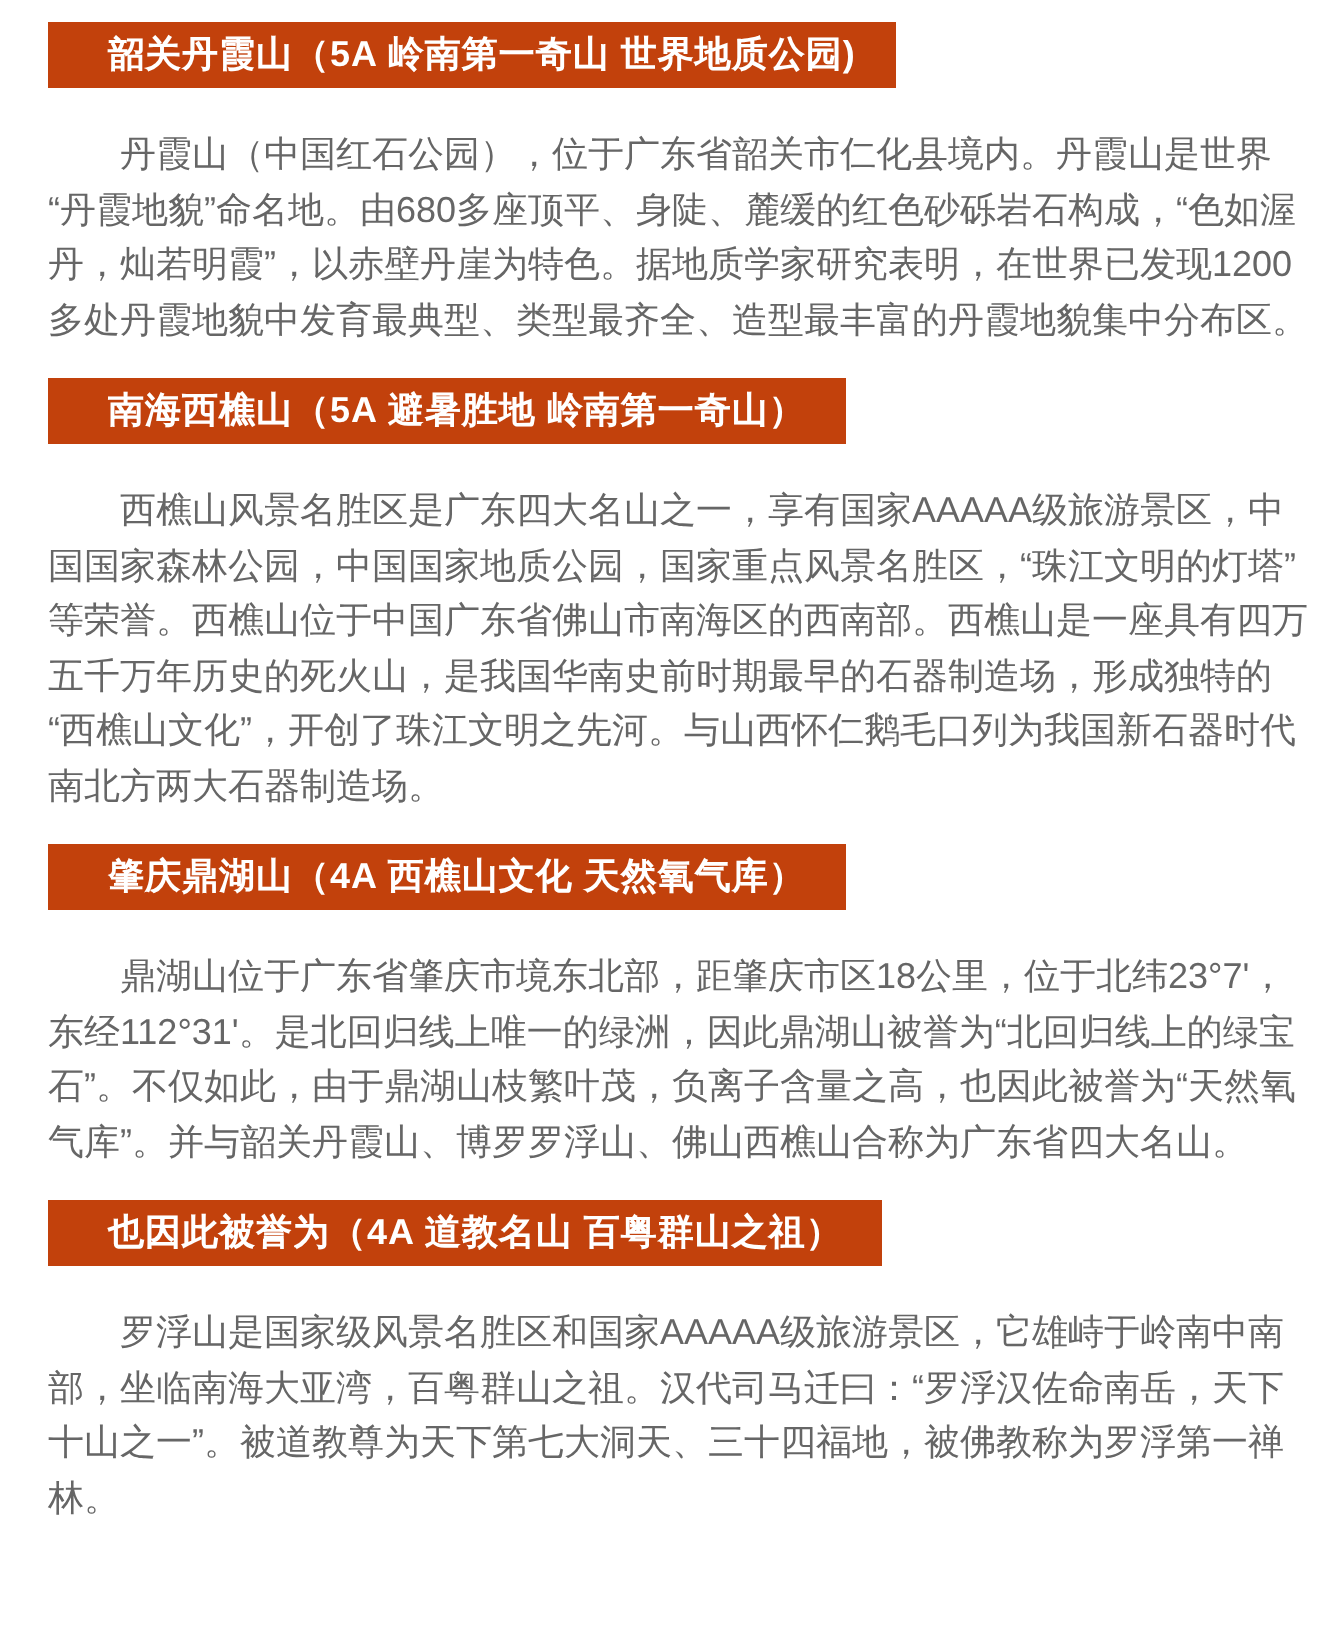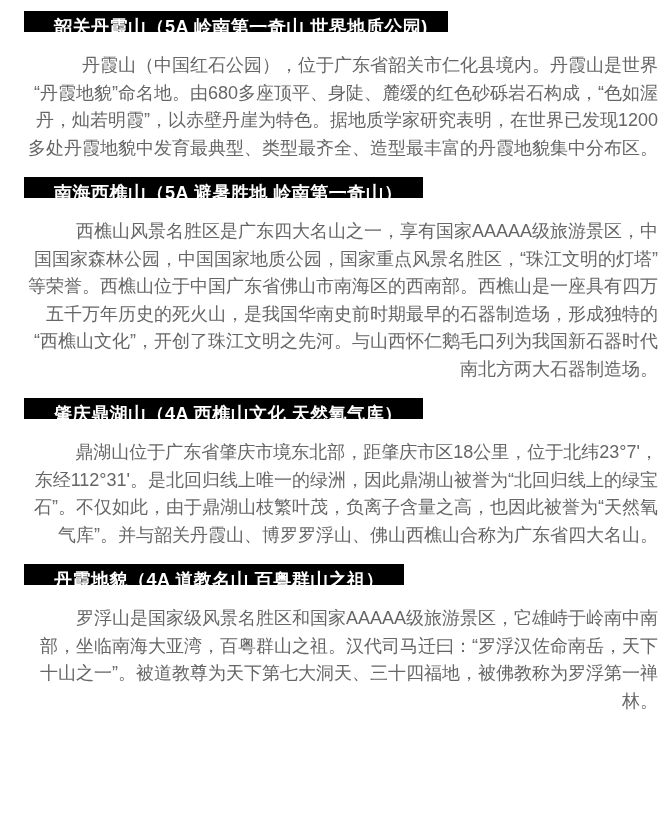--- a/index.html
+++ b/index.html
@@ -16,39 +16,39 @@
   .page {
     box-sizing: border-box;
     width: 669px;
     padding: 11px 11px 0 24px;
   }
   .section {
     margin: 0;
   }
   .section-header {
     display: inline-block;
-    background: #000000;
+    background: #c2410c;
     color: #ffffff;
     font-size: 18px;
     font-weight: bold;
     line-height: 33px;
-    height: 21px;
+    height: 33px;
     padding: 0 20px 0 30px;
     margin: 0 0 20px 0;
     letter-spacing: 0.5px;
     white-space: nowrap;
   }
   .section-body {
     display: block;
     margin: 0 0 15px 0;
     color: #666666;
     font-size: 18px;
     line-height: 27.5px;
     text-indent: 2em;
-    text-align: right;
+    text-align: left;
     word-break: break-all;
   }
 </style>
 </head>
 <body>
 
 <div class="page">
 
   <section class="section">
     <div class="section-header">
@@ -66,18 +66,18 @@
 
   <section class="section">
     <div class="section-header">
       <span>肇庆鼎湖山（4A 西樵山文化 天然氧气库）</span>
     </div>
     <p class="section-body">鼎湖山位于广东省肇庆市境东北部，距肇庆市区18公里，位于北纬23°7'，东经112°31'。是北回归线上唯一的绿洲，因此鼎湖山被誉为“北回归线上的绿宝石”。不仅如此，由于鼎湖山枝繁叶茂，负离子含量之高，也因此被誉为“天然氧气库”。并与韶关丹霞山、博罗罗浮山、佛山西樵山合称为广东省四大名山。</p>
   </section>
 
   <section class="section">
     <div class="section-header">
-      <span>丹霞地貌（4A 道教名山 百粤群山之祖）</span>
+      <span>也因此被誉为（4A 道教名山 百粤群山之祖）</span>
     </div>
     <p class="section-body">罗浮山是国家级风景名胜区和国家AAAAA级旅游景区，它雄峙于岭南中南部，坐临南海大亚湾，百粤群山之祖。汉代司马迁曰：“罗浮汉佐命南岳，天下十山之一”。被道教尊为天下第七大洞天、三十四福地，被佛教称为罗浮第一禅林。</p>
   </section>
 
 </div>
 
 </body></html>

